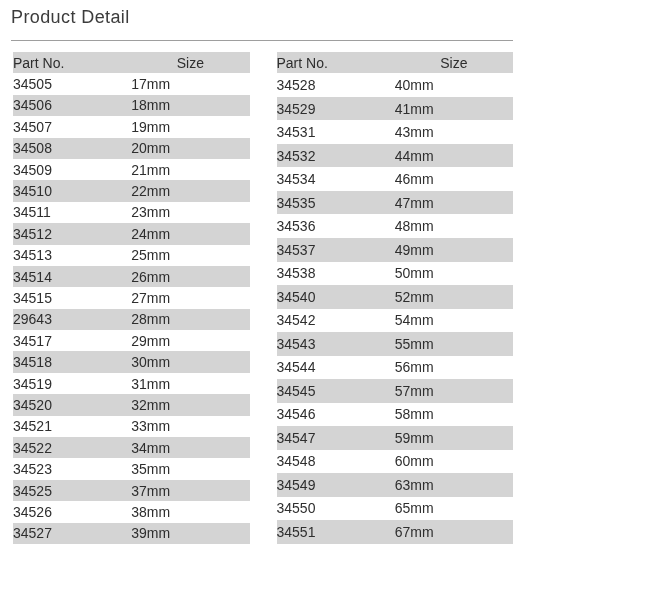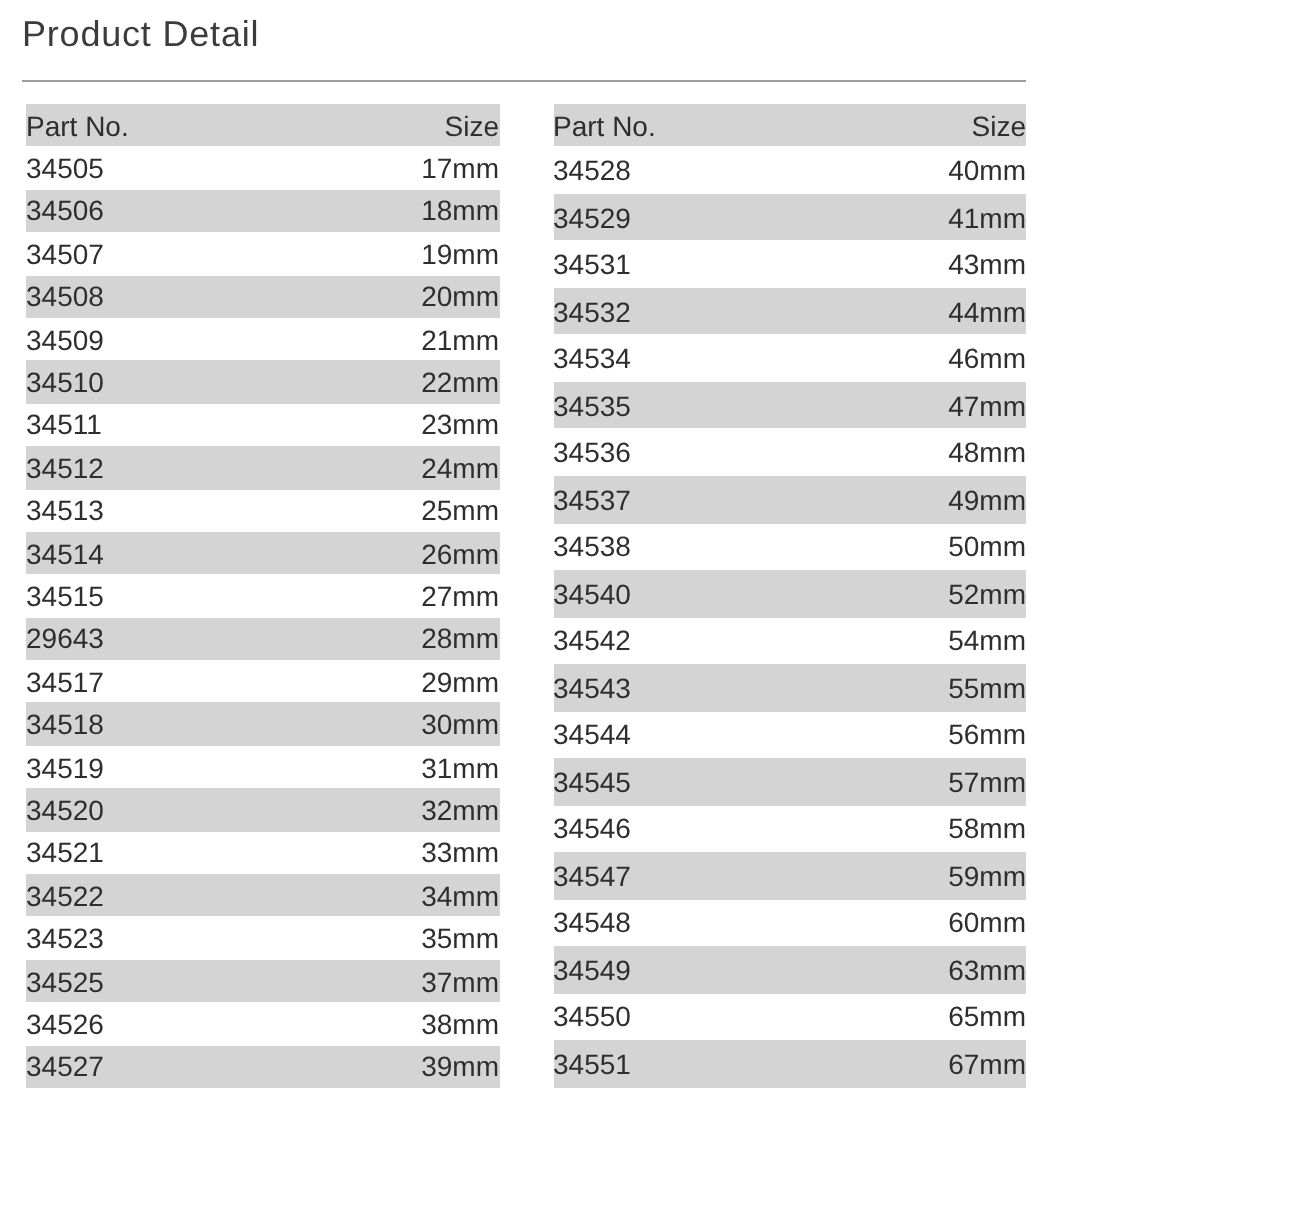--- a/index.html
+++ b/index.html
@@ -52,22 +52,22 @@
     padding:0;
     font-weight:400;
     white-space:nowrap;
     vertical-align:middle;
     color:var(--text);
   }
   table.parts-table thead tr{background:var(--stripe);margin-top:45px;}
   table.parts-table tbody tr:nth-child(even){background:var(--stripe);}
   th.col-part{ text-align:left;  padding-left:9px;  }
   td.col-part{ text-align:left;  padding-left:16px; }
-  th.col-size{ text-align:right; padding-right:27px;}
-  td.col-size{ text-align:right; padding-right:24px;}
+  th.col-size{ text-align:center; padding-right:27px;}
+  td.col-size{ padding-right:24px;}
   .standards-footer{
     margin:2px 0 0 13px;
     width:617px;
     text-align:right;
     font-size:10px;
     line-height:15px;
     color:var(--text);
     font-family:Liberation Mono, monospace;
   }
 </style>

